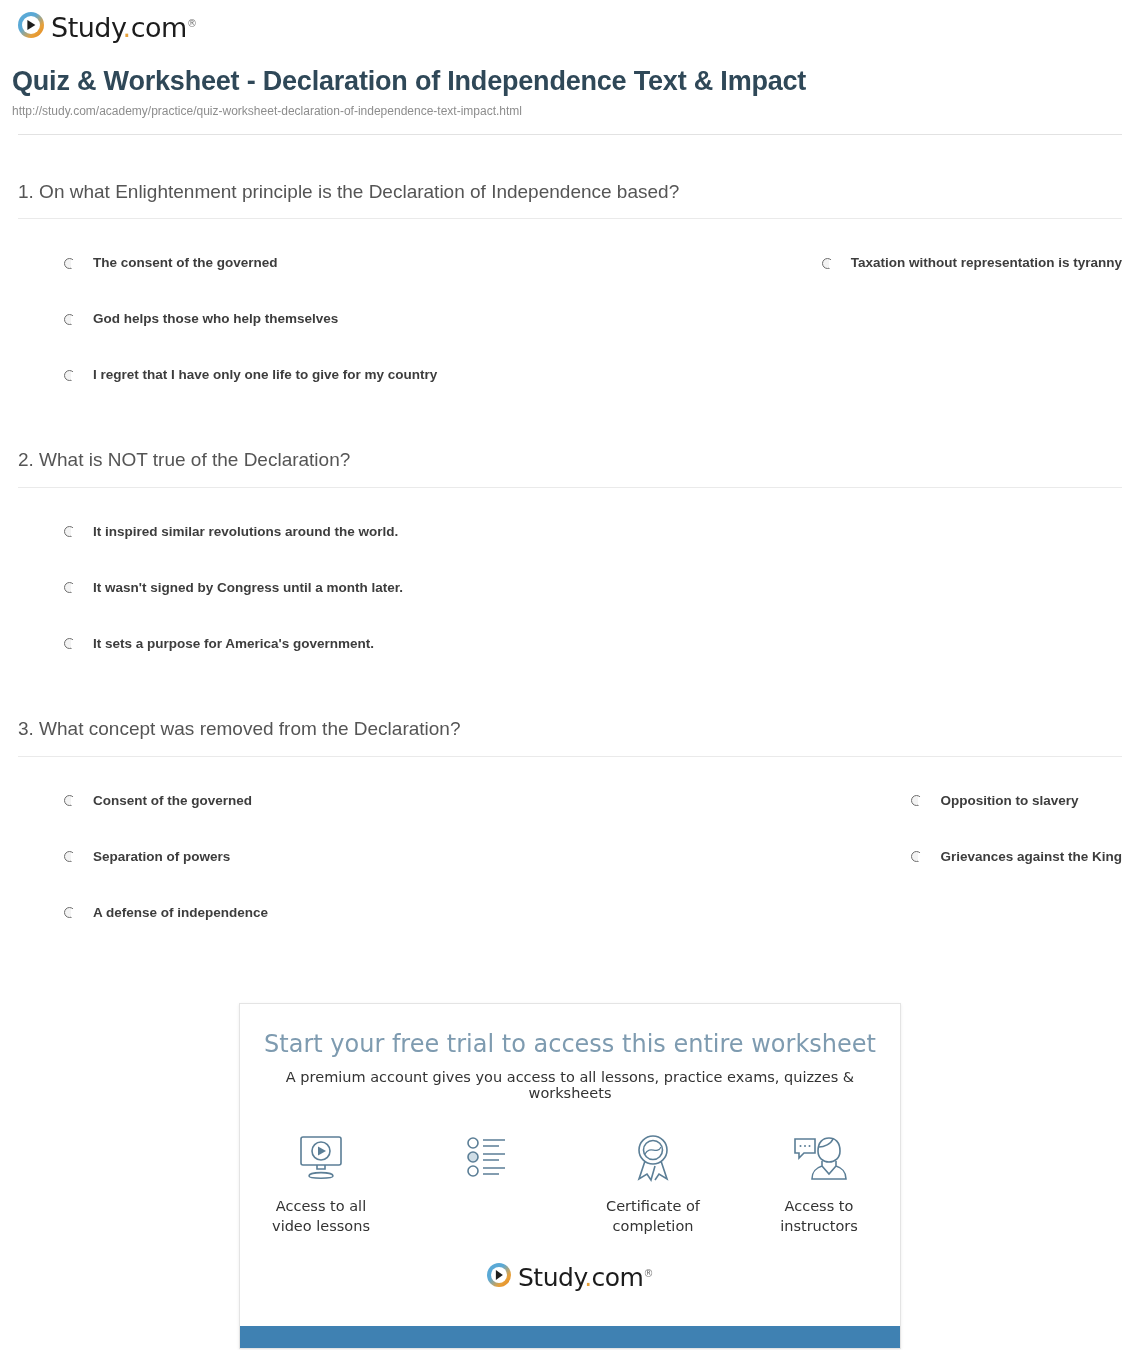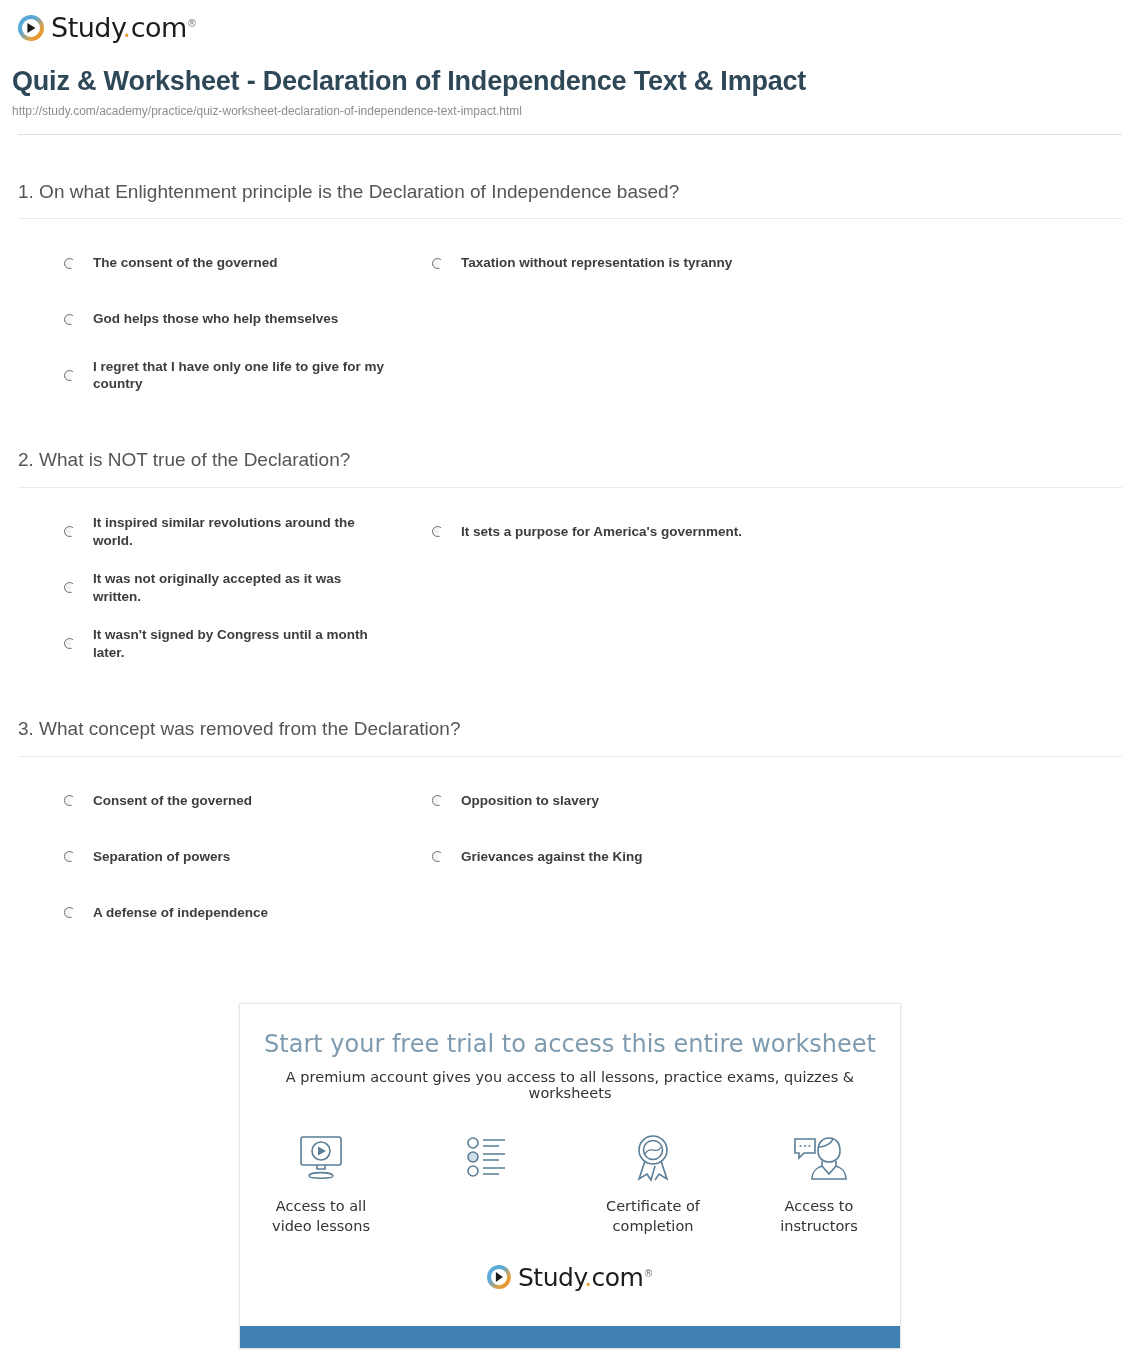--- a/index.html
+++ b/index.html
@@ -18,21 +18,20 @@
   }
 
   
   .topbar {
     padding: 12px 0 0 18px;
     height: 44px;
     box-sizing: border-box;
   }
   .logo {
     display: inline-flex;
-    align-items: center;
     gap: 7px;
     user-select: none;
   }
   .logo-mark {
     width: 26px;
     height: 26px;
     border-radius: 50%;
     background: linear-gradient(135deg, #5aa9d6 0%, #5aa9d6 38%, #e8a13a 72%, #e2861f 100%);
     position: relative;
     flex: none;
@@ -106,21 +105,21 @@
     color: #555555;
     font-weight: 400;
     line-height: 1.3;
     padding-bottom: 14px;
   }
   .question-rule {
     border-top: 1px solid #eaeaea;
   }
   .options {
     display: grid;
-    grid-template-columns: 1fr 1fr 1fr;
+    grid-template-columns: 1fr;
     grid-auto-flow: column;
     grid-template-rows: repeat(3, 56px);
     padding-top: 16px;
     column-gap: 0;
   }
   .option {
     display: flex;
     align-items: center;
     gap: 18px;
     padding-left: 46px;
@@ -270,24 +269,20 @@
     </div>
   </div>
 
   <div class="question-block">
     <div class="question-text">2. What is NOT true of the Declaration?</div>
     <div class="question-rule"></div>
     <div class="options">
       <div class="option">
         <span class="radio"></span>
         <span class="option-label">It inspired similar revolutions around the world.</span>
-      </div>
-      <div class="option">
-        <span class="radio"></span>
-        <span class="option-label">It was not originally accepted as it was written.</span>
       </div>
       <div class="option">
         <span class="radio"></span>
         <span class="option-label">It wasn't signed by Congress until a month later.</span>
       </div>
       <div class="option">
         <span class="radio"></span>
         <span class="option-label">It sets a purpose for America's government.</span>
       </div>
       <div class="option" style="visibility: hidden;"></div>

